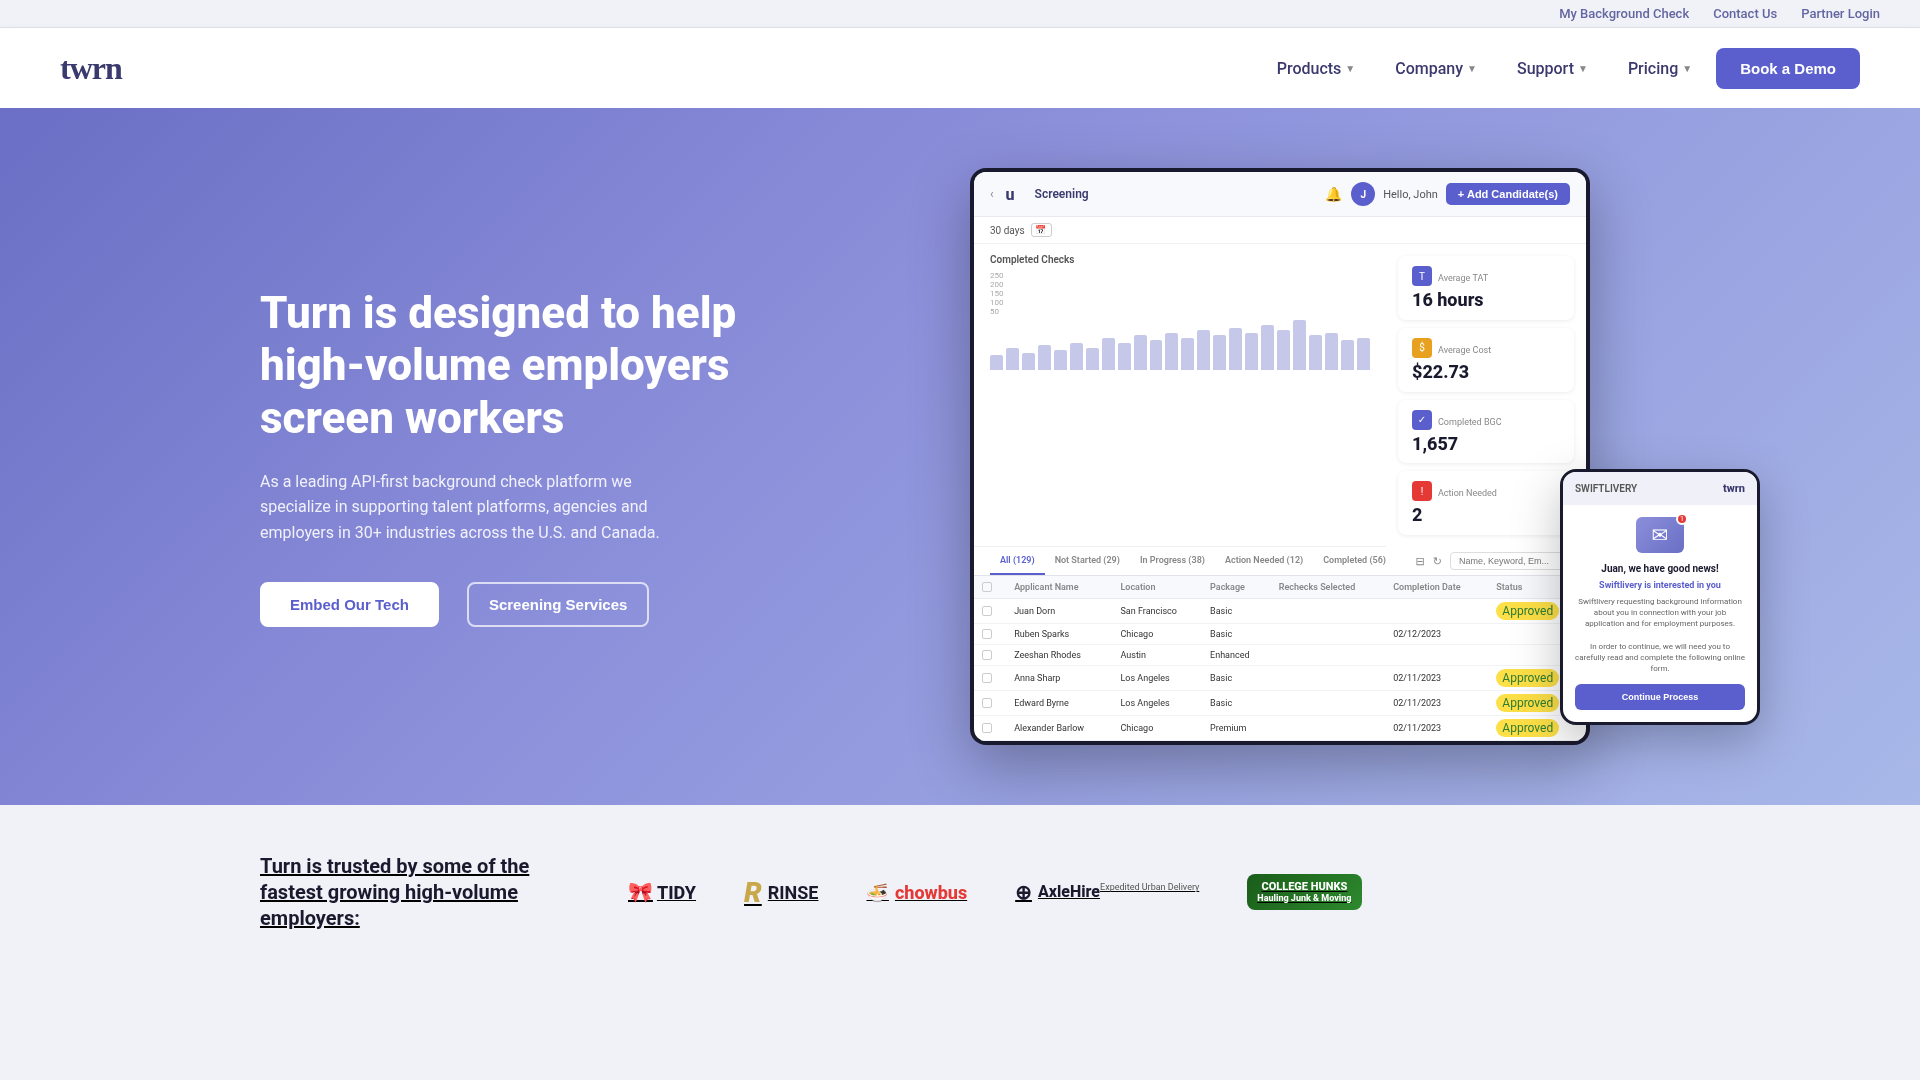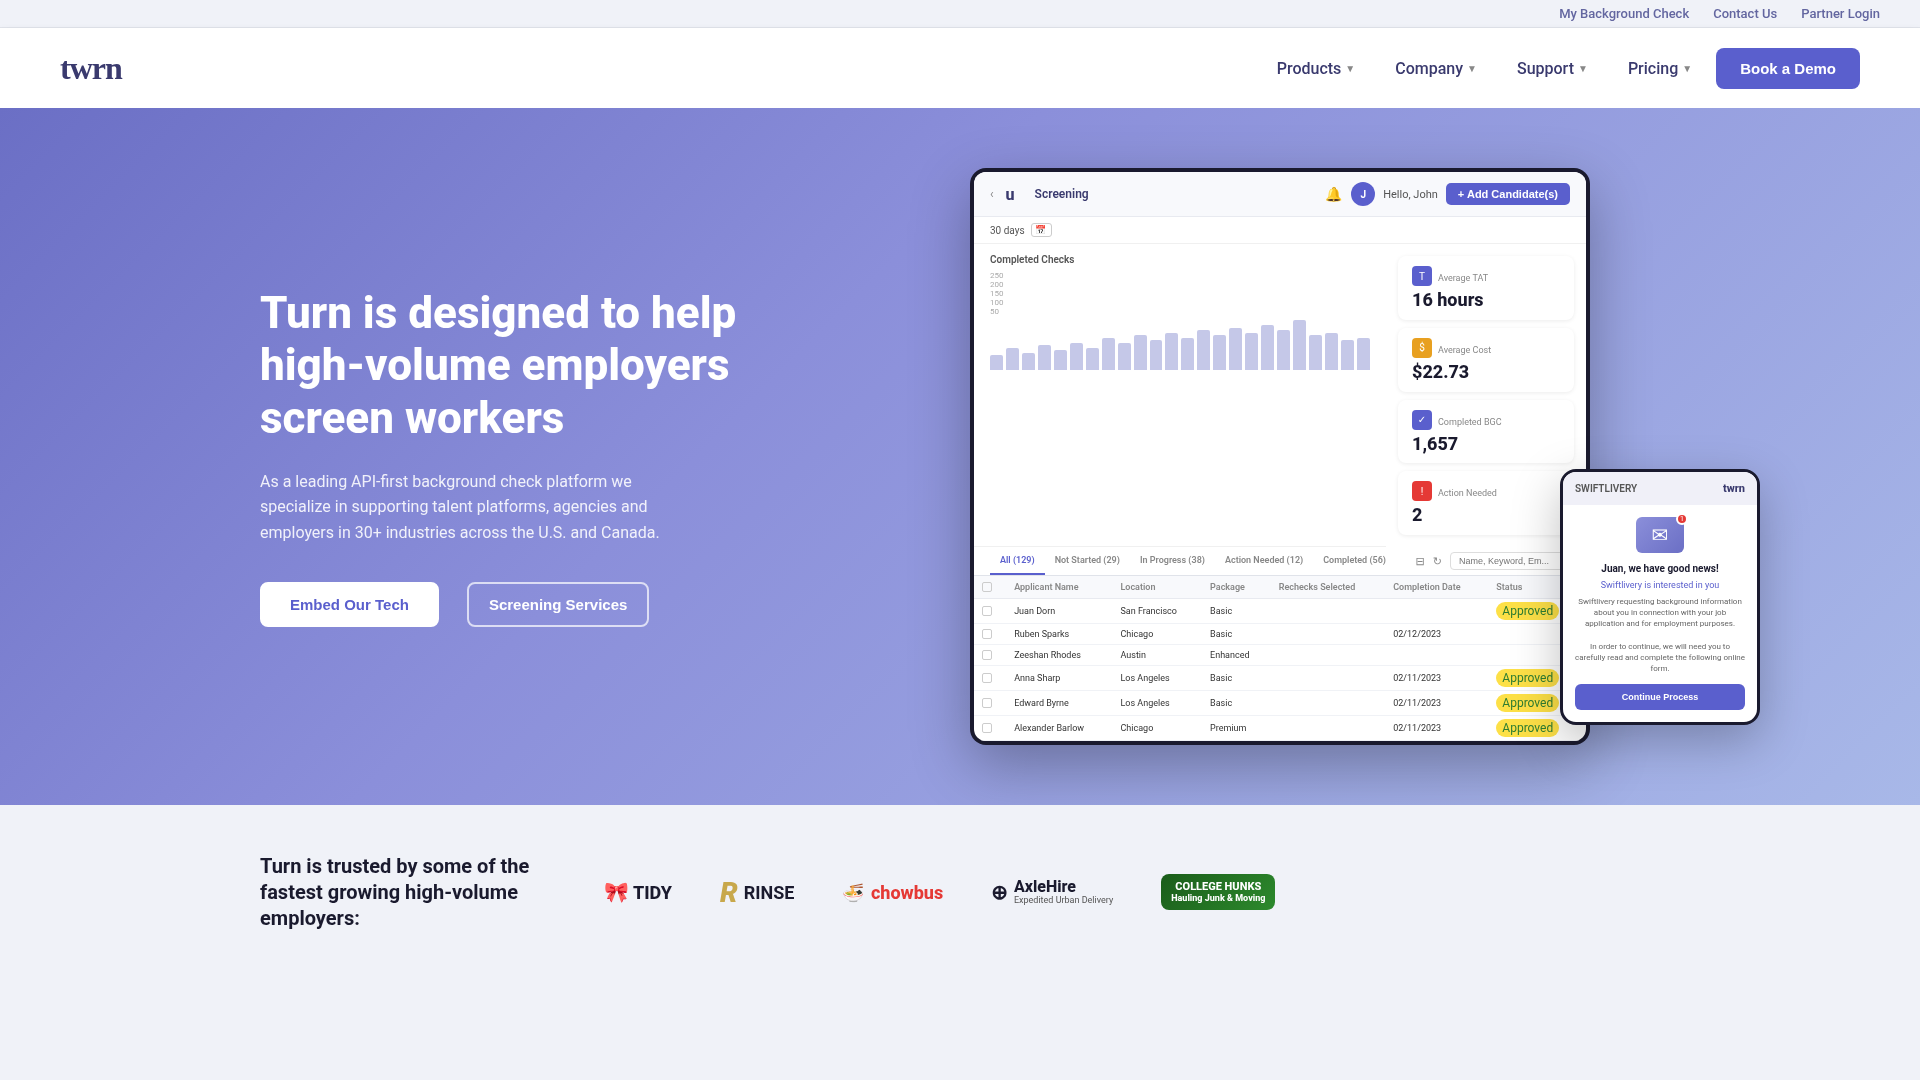--- a/index.html
+++ b/index.html
@@ -281,21 +281,22 @@
       background: #5a5fcd; color: #fff; width: 100%; border: none;
       padding: 8px; border-radius: 6px; font-size: 9px; font-weight: 700; cursor: pointer;
     }
 
     
     .trusted-section {
       background: #f0f2f8;
       padding: 48px 260px;
       display: flex;
       align-items: center;
-      gap: 64px;
+      gap: 88px;
+      text-decoration: underline;
     }
     .trusted-text {
       flex: 0 0 280px;
       font-size: 20px;
       font-weight: 700;
       color: #1a1a2e;
       line-height: 1.3;
     }
     .logo-list {
       display: flex;
@@ -568,21 +569,21 @@
         <span class="mobile-logo">twrn</span>
       </div>
       <div class="mobile-body">
         <div class="mobile-icon-area">
           <div style="position:relative; display:inline-block;">
             <div class="email-icon"></div>
             <div class="notification-dot">1</div>
           </div>
         </div>
         <div class="mobile-heading">Juan, we have good news!</div>
-        <div style="font-size:9px; font-weight:400; color:#5a5fcd; text-align:center; margin-bottom:6px;">Swiftlivery is interested in you</div>
+        <div style="font-size:9px; font-weight:700; color:#5a5fcd; text-align:center; margin-bottom:6px;">Swiftlivery is interested in you</div>
         <div class="mobile-text">Swiftlivery requesting background information about you in connection with your job application and for employment purposes.<br><br>In order to continue, we will need you to carefully read and complete the following online form.</div>
         <button class="mobile-continue-btn">Continue Process</button>
       </div>
     </div>
   </div>
 </section>
 
 <section class="trusted-section">
   <div class="trusted-text">Turn is trusted by some of the fastest growing high-volume employers:</div>
   <div class="logo-list">
@@ -597,21 +598,21 @@
       <span style="color:#1a1a2e; font-size:18px; font-weight:700;">RINSE</span>
     </div>
 
     <div class="brand-logo">
       <span style="color:#e53935; font-size:18px;">🍜</span>
       <span style="color:#e53935; font-weight:800;">chowbus</span>
     </div>
 
     <div class="brand-logo">
       <span style="color:#1a1a2e; font-weight:800; font-size:20px;">⊕</span>
-      <div style="display:flex; flex-direction:column; line-height:1.1;">
+      <div style="display:flex; flex-direction:row; line-height:1.1;">
         <span style="font-size:16px; font-weight:800;">AxleHire</span>
         <span style="font-size:9px; font-weight:400; color:#555;">Expedited Urban Delivery</span>
       </div>
     </div>
 
     <div class="collegehunks-logo">
       <div>COLLEGE HUNKS</div>
       <div style="font-size:9px;">Hauling Junk &amp; Moving</div>
     </div>
   </div>

